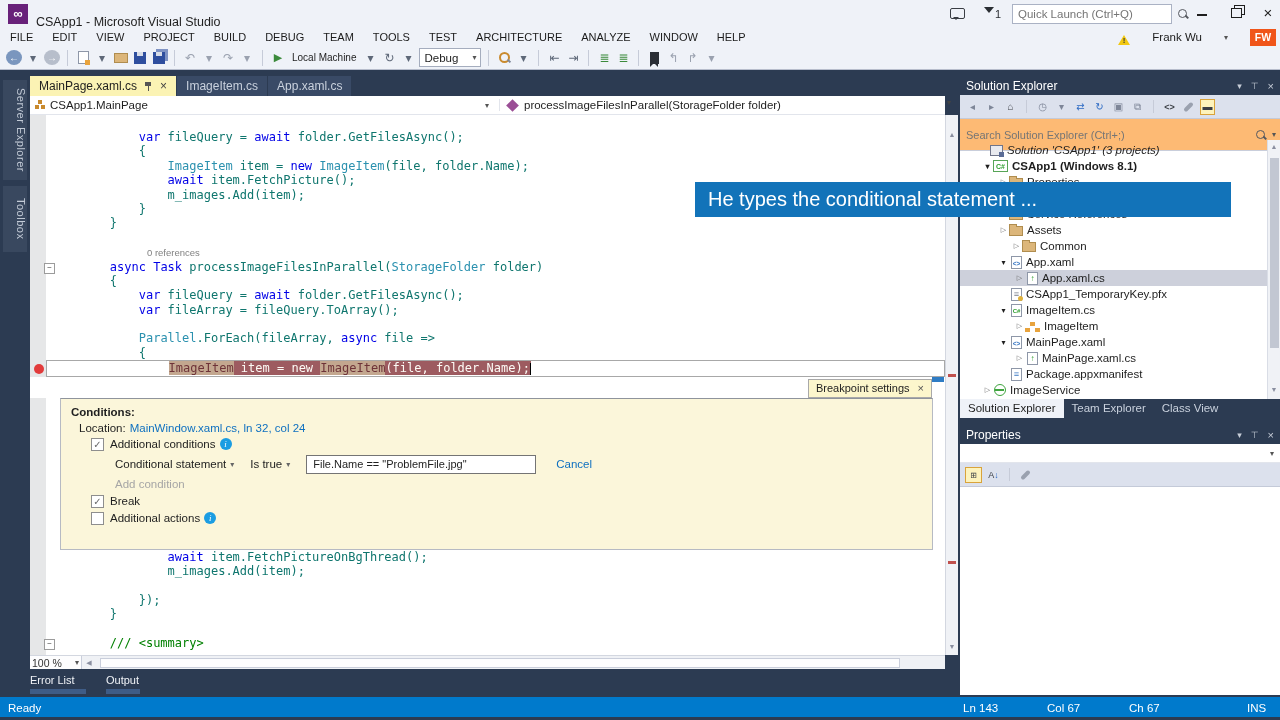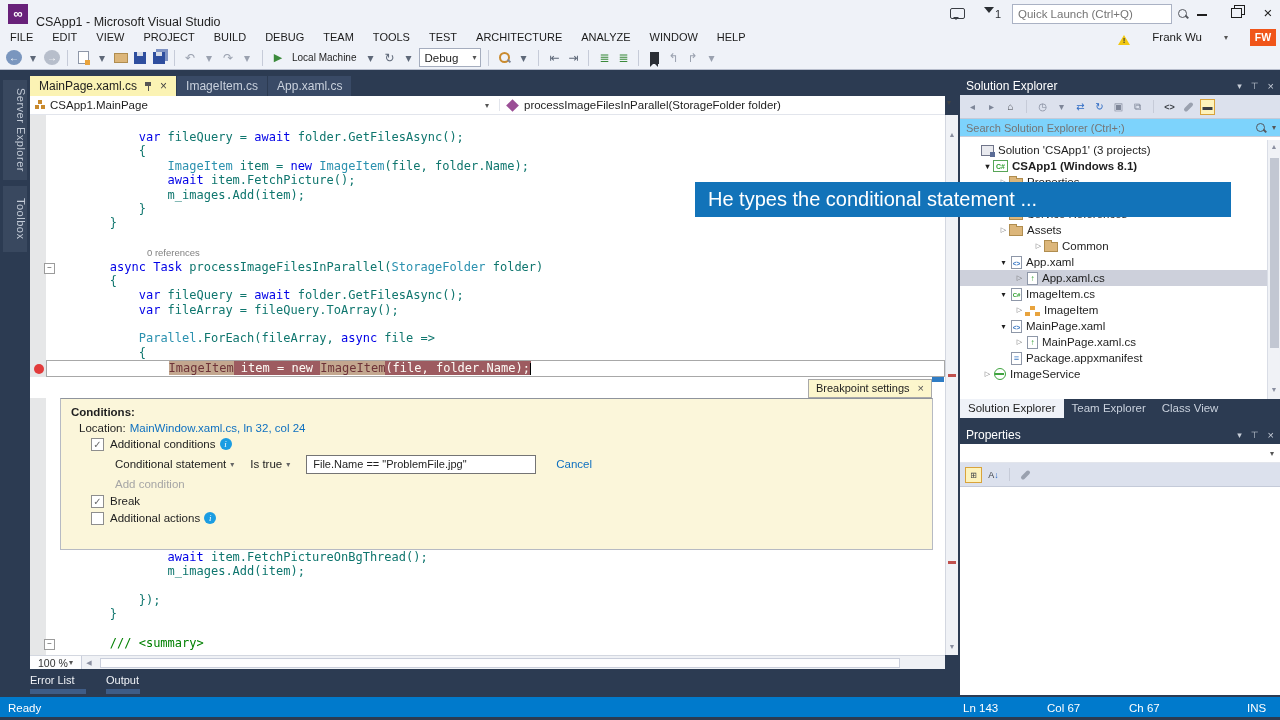--- a/index.html
+++ b/index.html
@@ -121,38 +121,38 @@
   .pk-input{width:230px;height:19px;border:1px solid #747474;background:#fff;font-family:"Liberation Sans",sans-serif;font-size:11px;padding:0 6px;color:#1E1E1E}
   .pk-add{margin-left:44px;color:#A6A6A6;margin-bottom:5px}
 
   
   .vscroll{position:absolute;left:945px;top:115px;width:13px;height:540px;background:#F0F2F6;border-left:1px solid #D3D7E0}
   .vs-arrow{position:absolute;left:0;width:12px;text-align:center;font-size:7px;color:#8A8FA0}
   .vs-mark{position:absolute;left:2px;width:8px;height:3px;background:#C0504D}
   .split-handle{position:absolute;left:945px;top:116px;width:13px;height:12px;font-size:9px;color:#6A7383;text-align:center;line-height:12px;background:#EFF2F8;border:1px solid #C6CBD8}
   .tab-dd{position:absolute;left:947px;top:98px;font-size:8px;color:#444}
   .hscroll{position:absolute;left:30px;top:655px;width:915px;height:14px;background:#EFF1F5;border-top:1px solid #D3D7E0;display:flex;align-items:center}
-  .zoomctl{width:52px;height:14px;background:#FDFDFE;border-right:1px solid #C9CEDB;font-size:10.5px;display:flex;align-items:center;justify-content:space-between;padding:0 8px;color:#333}
+  .zoomctl{width:52px;height:14px;background:#FDFDFE;border-right:1px solid #C9CEDB;font-size:10.5px;display:flex;align-items:center;justify-content:space-between;padding:0 2px;color:#333}
   .hs-arrow{width:14px;text-align:center;font-size:7px;color:#8A8FA0}
   .hs-thumb{margin-left:4px;width:800px;height:10px;background:#FDFDFE;border:1px solid #C9CEDB}
 
   
   .caption{position:absolute;left:695px;top:182px;width:536px;height:35px;background:#1273B9;color:#fff;font-size:20px;font-weight:300;line-height:34px;padding-left:13px;z-index:50}
 
   
   .panel{position:absolute;left:960px;width:320px;background:#fff}
   .p-se{top:76px;height:342px}
   .p-props{top:425px;height:270px}
   .p-head{height:19px;background:#2C3B52;color:#fff;font-size:12px;display:flex;align-items:center;padding:0 6px}
   .p-head .sp{flex:1}
   .p-hicon{color:#C7CDD8;font-size:9px;margin-left:9px}
   .p-toolbar{height:24px;background:#DCE1ED;border-bottom:1px solid #C4CAD8;display:flex;align-items:center;gap:4px;padding-left:5px}
   .sei{height:16px;min-width:15px;display:flex;align-items:center;justify-content:center;font-size:10px;color:#7E8698}
   .sei.active{background:#FDF3BC;border:1px solid #D9A33B;color:#3A3E44}
-  .se-search{height:18px;background:#7dd3fc;border-bottom:1px solid #C9CEDB;display:flex;align-items:center}
+  .se-search{height:32px;background:#fdba74;border-bottom:1px solid #C9CEDB;display:flex;align-items:center}
   .se-search input{flex:1;border:none;outline:none;font-family:"Liberation Sans",sans-serif;font-size:11px;color:#555;padding:0 6px;background:transparent}
   .tree{position:absolute;left:0;top:64px;width:307px;height:259px;overflow:hidden;padding-top:2px}
   .trow{height:16px;display:flex;align-items:center;font-size:11.5px;color:#1E1E1E}
   .trow.sel{background:#CDD0DB}
   .trow.bold{font-weight:bold}
   .exp{width:11px;flex:none;text-align:center;font-size:7px;color:#6A6A6A}
   .exp.open{color:#1E1E1E;font-size:8px}
   .ti{width:15px;height:13px;margin-right:4px;position:relative;flex:none}
   .ti-folder{background:#DCB67A;border:1px solid #B08D4F;width:14px;height:10px;margin-top:2px}
   .ti-folder::before{content:"";position:absolute;top:-3px;left:-1px;width:6px;height:2px;background:#DCB67A;border:1px solid #B08D4F;border-bottom:none}
@@ -435,21 +435,21 @@
           <span class="wrench"></span>
         </span>
       <span class="sei active">▬</span>
     </div>
     <div class="se-search">
       <input placeholder="Search Solution Explorer (Ctrl+;)" style="">
       <span class="mag"></span>
       <span class="chev" style="margin-right:4px">▾</span>
     </div>
     <div class="tree" id="se-tree">
-        <div class="trow" style="padding-left: 10px;">
+        <div class="trow" style="padding-left: 19px; font-style: italic;">
           <span class="exp"></span>
           <span class="ti ti-sol"></span>
           <span>Solution 'CSApp1' (3 projects)</span>
         </div>
         <div class="trow bold" style="padding-left: 22px;">
           <span class="exp open">▾</span>
           <span class="ti ti-csproj">C#</span>
           <span>CSApp1 (Windows 8.1)</span>
         </div>
         <div class="trow" style="padding-left: 38px;">
@@ -465,34 +465,39 @@
         <div class="trow" style="padding-left: 38px;">
           <span class="exp">▷</span>
           <span class="ti ti-folder"></span>
           <span>Service References</span>
         </div>
         <div class="trow" style="padding-left: 38px;">
           <span class="exp">▷</span>
           <span class="ti ti-folder"></span>
           <span>Assets</span>
         </div>
-        <div class="trow" style="padding-left: 38px; margin-left: 35px;">
+        <div class="trow" style="padding-left: 51px;">
           <span class="exp">▷</span>
           <span class="ti ti-folder"></span>
           <span>Common</span>
         </div>
         <div class="trow" style="padding-left: 38px;">
           <span class="exp open">▾</span>
           <span class="ti ti-doc ti-xaml"></span>
           <span>App.xaml</span>
         </div>
         <div class="trow sel" style="padding-left: 54px;">
           <span class="exp">▷</span>
           <span class="ti ti-doc ti-csb"></span>
           <span>App.xaml.cs</span>
+        </div>
+        <div class="trow" style="padding-left: 38px;">
+          <span class="exp"></span>
+          <span class="ti ti-doc ti-pfx"></span>
+          <span>CSApp1_TemporaryKey.pfx</span>
         </div>
         <div class="trow" style="padding-left: 38px;">
           <span class="exp open">▾</span>
           <span class="ti ti-doc ti-cs"></span>
           <span>ImageItem.cs</span>
         </div>
         <div class="trow" style="padding-left: 54px;">
           <span class="exp">▷</span>
           <span class="ti ti-class"></span>
           <span>ImageItem</span>

